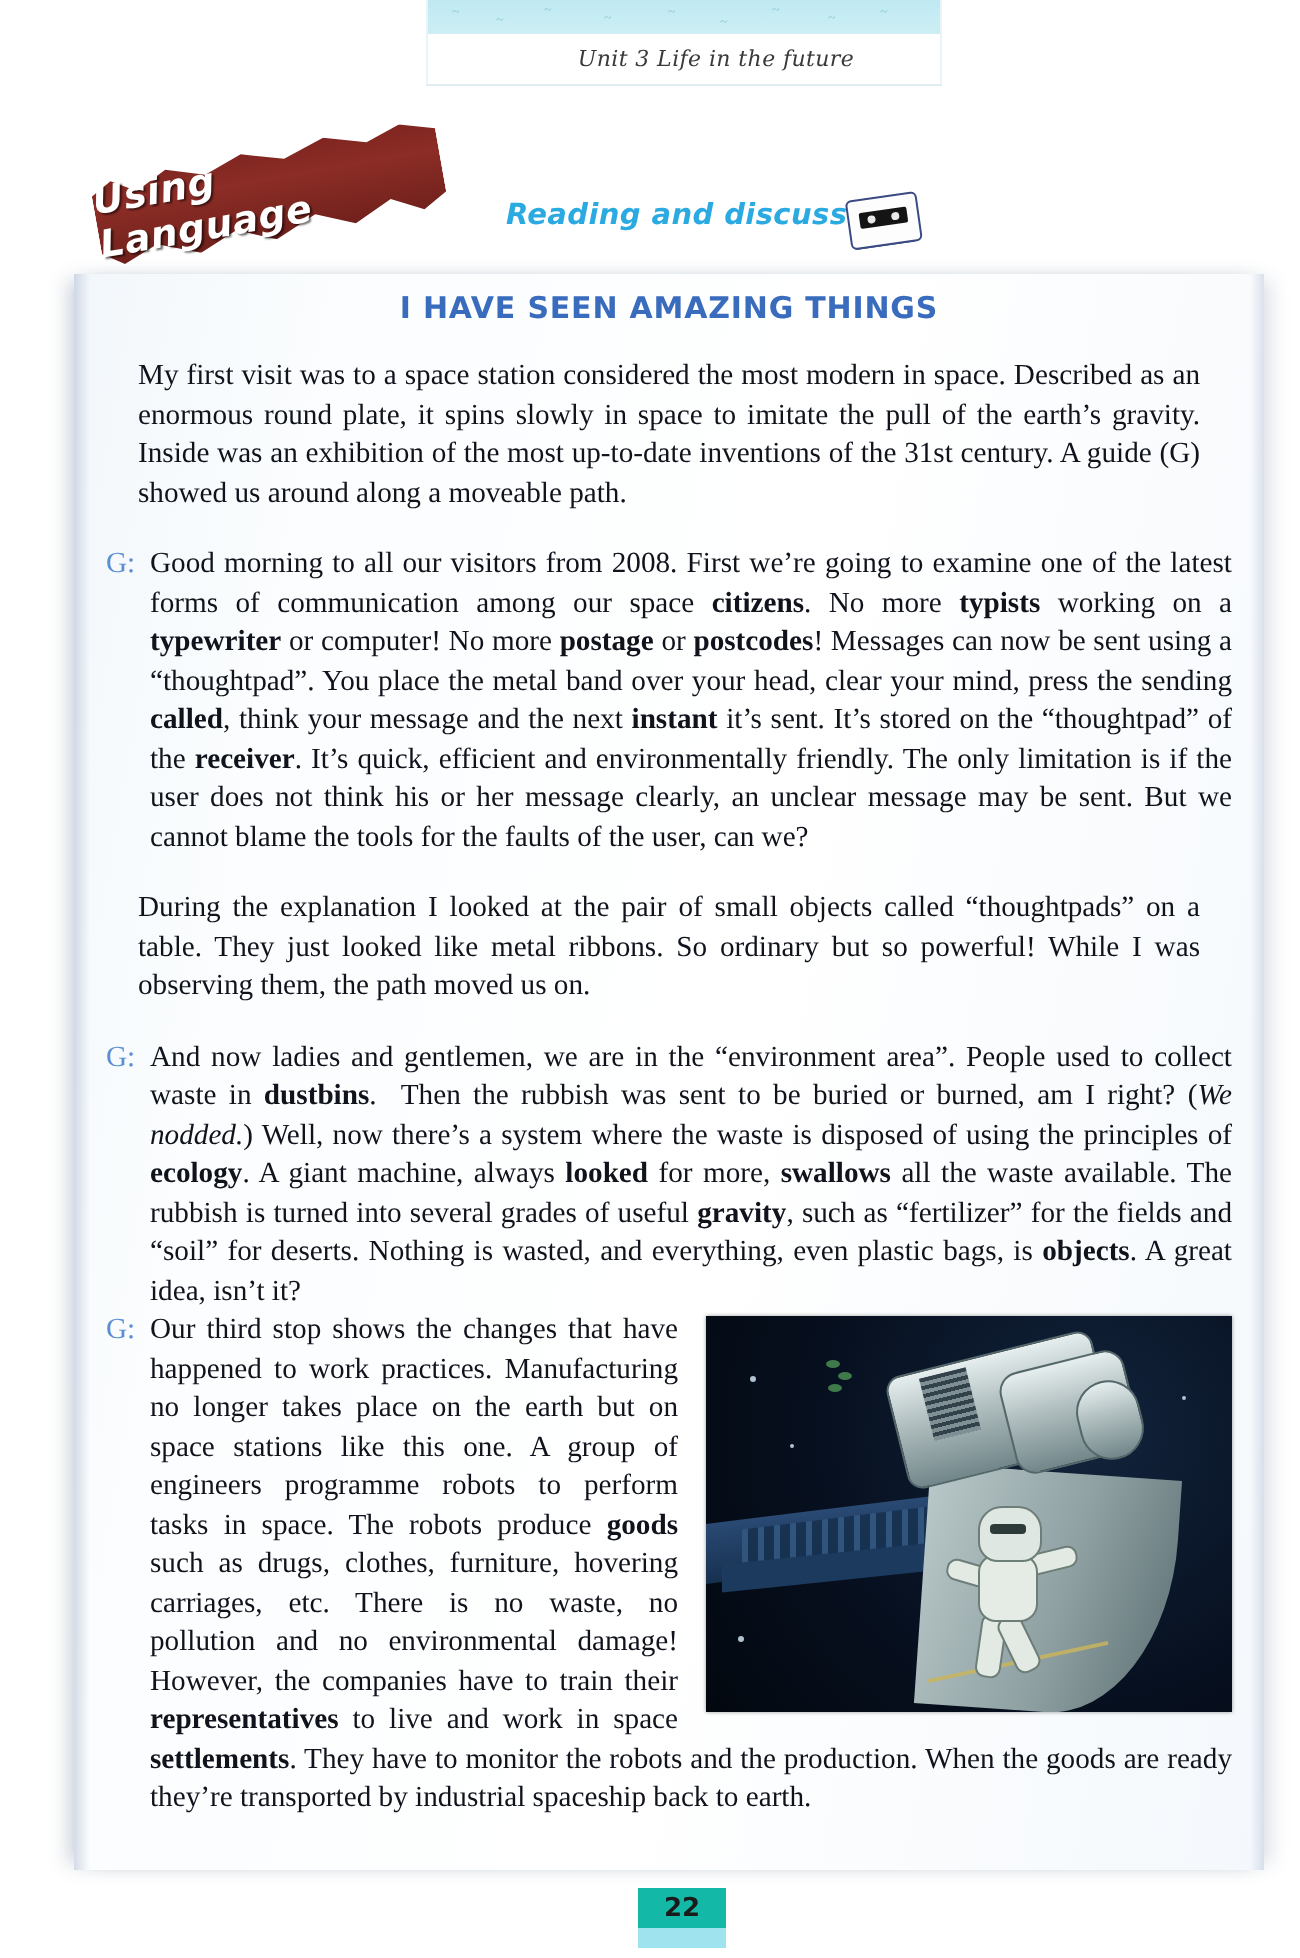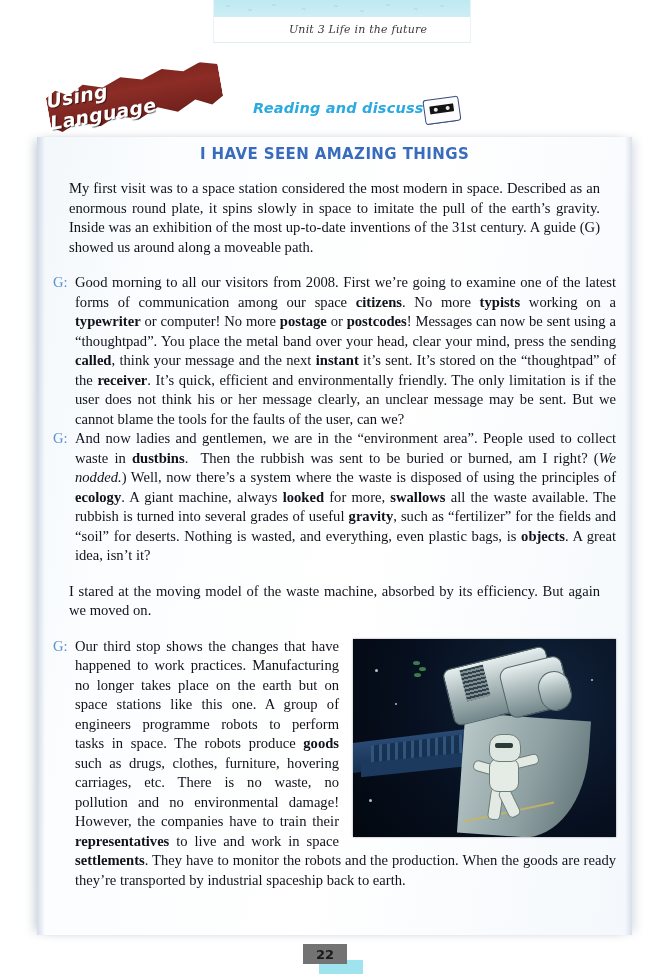--- a/index.html
+++ b/index.html
@@ -189,22 +189,22 @@
   .a-armL{position:absolute;left:-4px;top:28px;width:20px;height:9px;background:#e3eae4;border:1px solid #6d7d78;border-radius:5px;transform:rotate(16deg);}
   .a-armR{position:absolute;left:34px;top:22px;width:26px;height:9px;background:#e3eae4;border:1px solid #6d7d78;border-radius:5px;transform:rotate(-14deg);}
   .a-legL{position:absolute;left:12px;top:54px;width:11px;height:30px;background:#e3eae4;border:1px solid #6d7d78;border-radius:5px;transform:rotate(8deg);}
   .a-legR{position:absolute;left:26px;top:54px;width:11px;height:28px;background:#e3eae4;border:1px solid #6d7d78;border-radius:5px;transform:rotate(-26deg);}
   .tether{position:absolute;left:110px;top:172px;width:92px;height:2px;background:#c8b55e;transform:rotate(-12deg);opacity:.85;}
   .plant{position:absolute;left:60px;top:22px;width:16px;height:20px;}
   .leaf{position:absolute;width:7px;height:4px;background:#3f7a4a;border-radius:50%;}
 
   
   .pagenum-box{
-    position:absolute;left:303px;top:944px;width:44px;height:20px;
-    background:#737373;
+    position:absolute;left:319px;top:944px;width:44px;height:20px;
+    background:#14b8a6;
     display:flex;align-items:center;justify-content:center;
     font-family:"DejaVu Sans", sans-serif;
     font-weight:bold;font-size:13px;color:#1a1a1a;
     z-index:2;
   }
   .pagenum-bar{
     position:absolute;left:319px;top:960px;width:44px;height:14px;
     background:#9fe3ef;
   }
 </style>
@@ -258,35 +258,36 @@
       Good morning to all our visitors from 2008. First we’re going to examine one of the latest forms
       of communication among our space <b>citizens</b>. No more <b>typists</b> working on a <b>typewriter</b> or
       computer! No more <b>postage</b> or <b>postcodes</b>! Messages can now be sent using a “thoughtpad”. You
       place the metal band over your head, clear your mind, press the sending <b>called</b>, think your
       message and the next <b>instant</b> it’s sent. It’s stored on the “thoughtpad” of the <b>receiver</b>. It’s quick,
       efficient and environmentally friendly. The only limitation is if the user does not think his or her
       message clearly, an unclear message may be sent. But we cannot blame the tools for the faults of
       the user, can we?
     </div>
 
+    <p class="para narr">
+      During the explanation I looked at the pair of small objects called “thoughtpads” on a table. They
+      just looked like metal ribbons. So ordinary but so powerful! While I was observing them, the path
+      moved us on.
+    </p>
 
     <div class="g-block">
       <span class="g-mark">G:</span>
       And now ladies and gentlemen, we are in the “environment area”. People used to collect waste in
       <b>dustbins</b>.&nbsp; Then the rubbish was sent to be buried or burned, am I right? (<i>We nodded.</i>) Well, now
       there’s a system where the waste is disposed of using the principles of <b>ecology</b>. A giant machine,
       always <b>looked</b> for more, <b>swallows</b> all the waste available. The rubbish is turned into several
       grades of useful <b>gravity</b>, such as “fertilizer” for the fields and “soil” for deserts. Nothing is
       wasted, and everything, even plastic bags, is <b>objects</b>. A great idea, isn’t it?
     </div>
 
-    <p class="para narr">
-      I stared at the moving model of the waste machine, absorbed by its efficiency. But again we moved
-      on.
-    </p>
 
     <div class="g-block">
       <div class="illus">
         <div class="sp-bg"></div>
         <span class="star" style="left:22px;top:30px;width:3px;height:3px;"></span>
         <span class="star" style="left:42px;top:64px;width:2px;height:2px;"></span>
         <span class="star" style="left:16px;top:160px;width:3px;height:3px;"></span>
         <span class="star" style="left:238px;top:40px;width:2px;height:2px;"></span>
         <span class="star" style="left:206px;top:152px;width:2px;height:2px;"></span>
         <div class="wing"></div>

